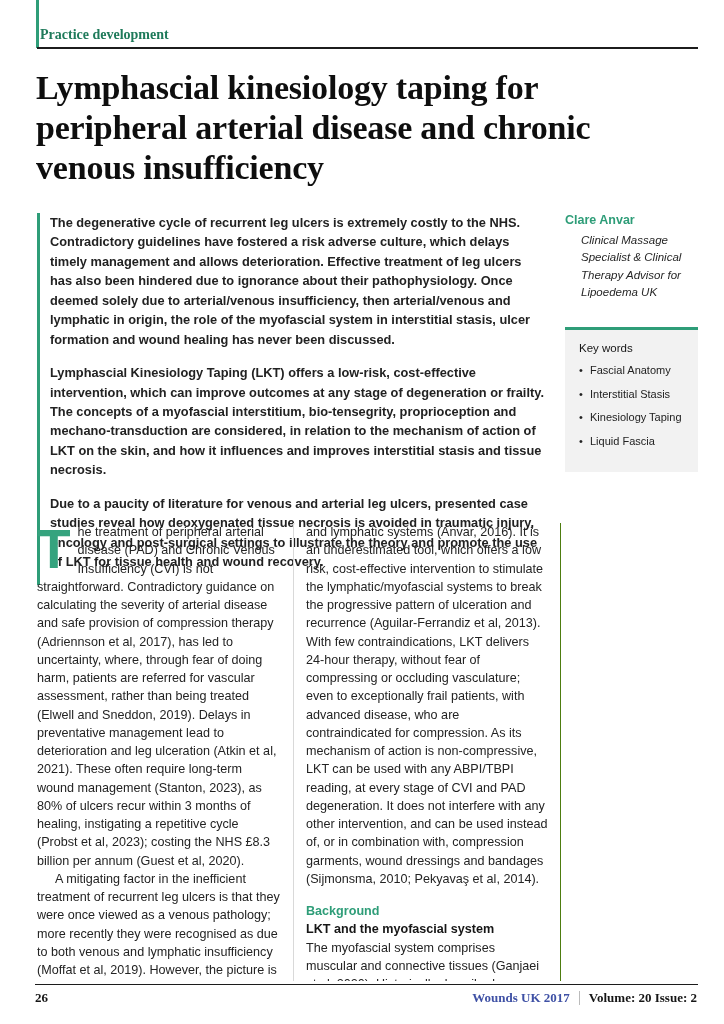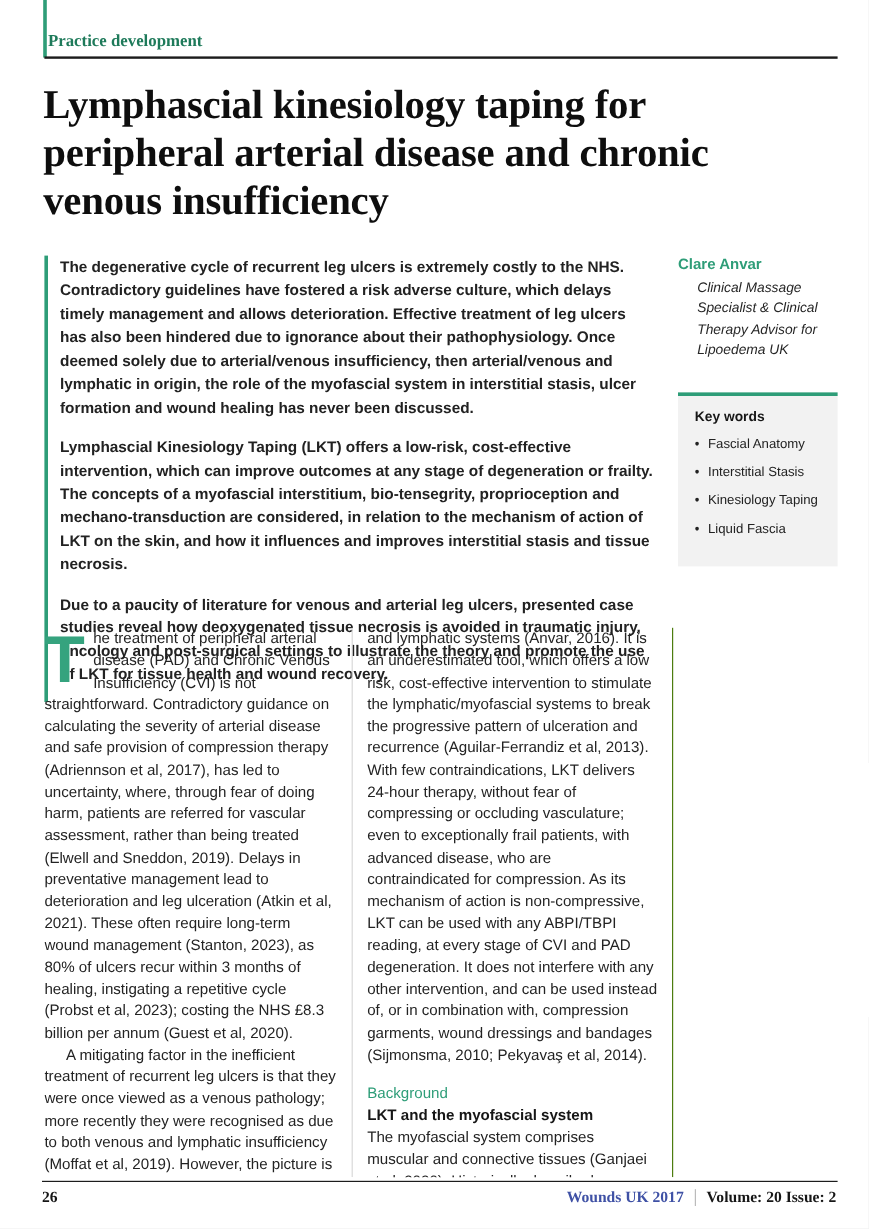--- a/index.html
+++ b/index.html
@@ -59,21 +59,21 @@
     color: #262626;
     margin-left: 16px;
   }
   .keywords-box {
     margin-top: 26px;
     border-top: 3px solid #2e9d78;
     background: #f2f2f2;
     padding: 12px 10px 16px 14px;
   }
   .keywords-title {
-    font-size: 11.5px; font-weight: bold; color: #161616;
+    font-size: 11.5px; font-weight: normal; color: #161616;
     margin-bottom: 8px;
   }
   .keywords-list { list-style: none; }
   .keywords-list li {
     font-size: 11px; color: #222222; line-height: 1.6;
     margin-bottom: 6px; padding-left: 11px; position: relative;
   }
   .keywords-list li::before {
     content: "•"; position: absolute; left: 0; top: 0; color: #222222;
   }
@@ -94,21 +94,21 @@
     border-right: 1px solid #4d7c0f;
   }
   .col p { margin: 0; }
   .col p.indent { text-indent: 18px; }
   .dropcap {
     float: left;
     font-size: 55px; line-height: 0.82; font-weight: bold;
     color: #35a37e; padding: 4px 7px 0 0;
   }
   .section-heading {
-    font-size: 12.6px; font-weight: normal; color: #2e9d78;
+    font-size: 12.6px; font-weight: bold; color: #2e9d78;
     margin-top: 14px;
   }
   .sub-heading {
     font-size: 12.6px; font-weight: bold; color: #161616;
   }
   
   .footer-rule {
     position: absolute; left: 35px; right: 26px; top: 984px;
     border-top: 1.5px solid #1c1c1c;
   }

